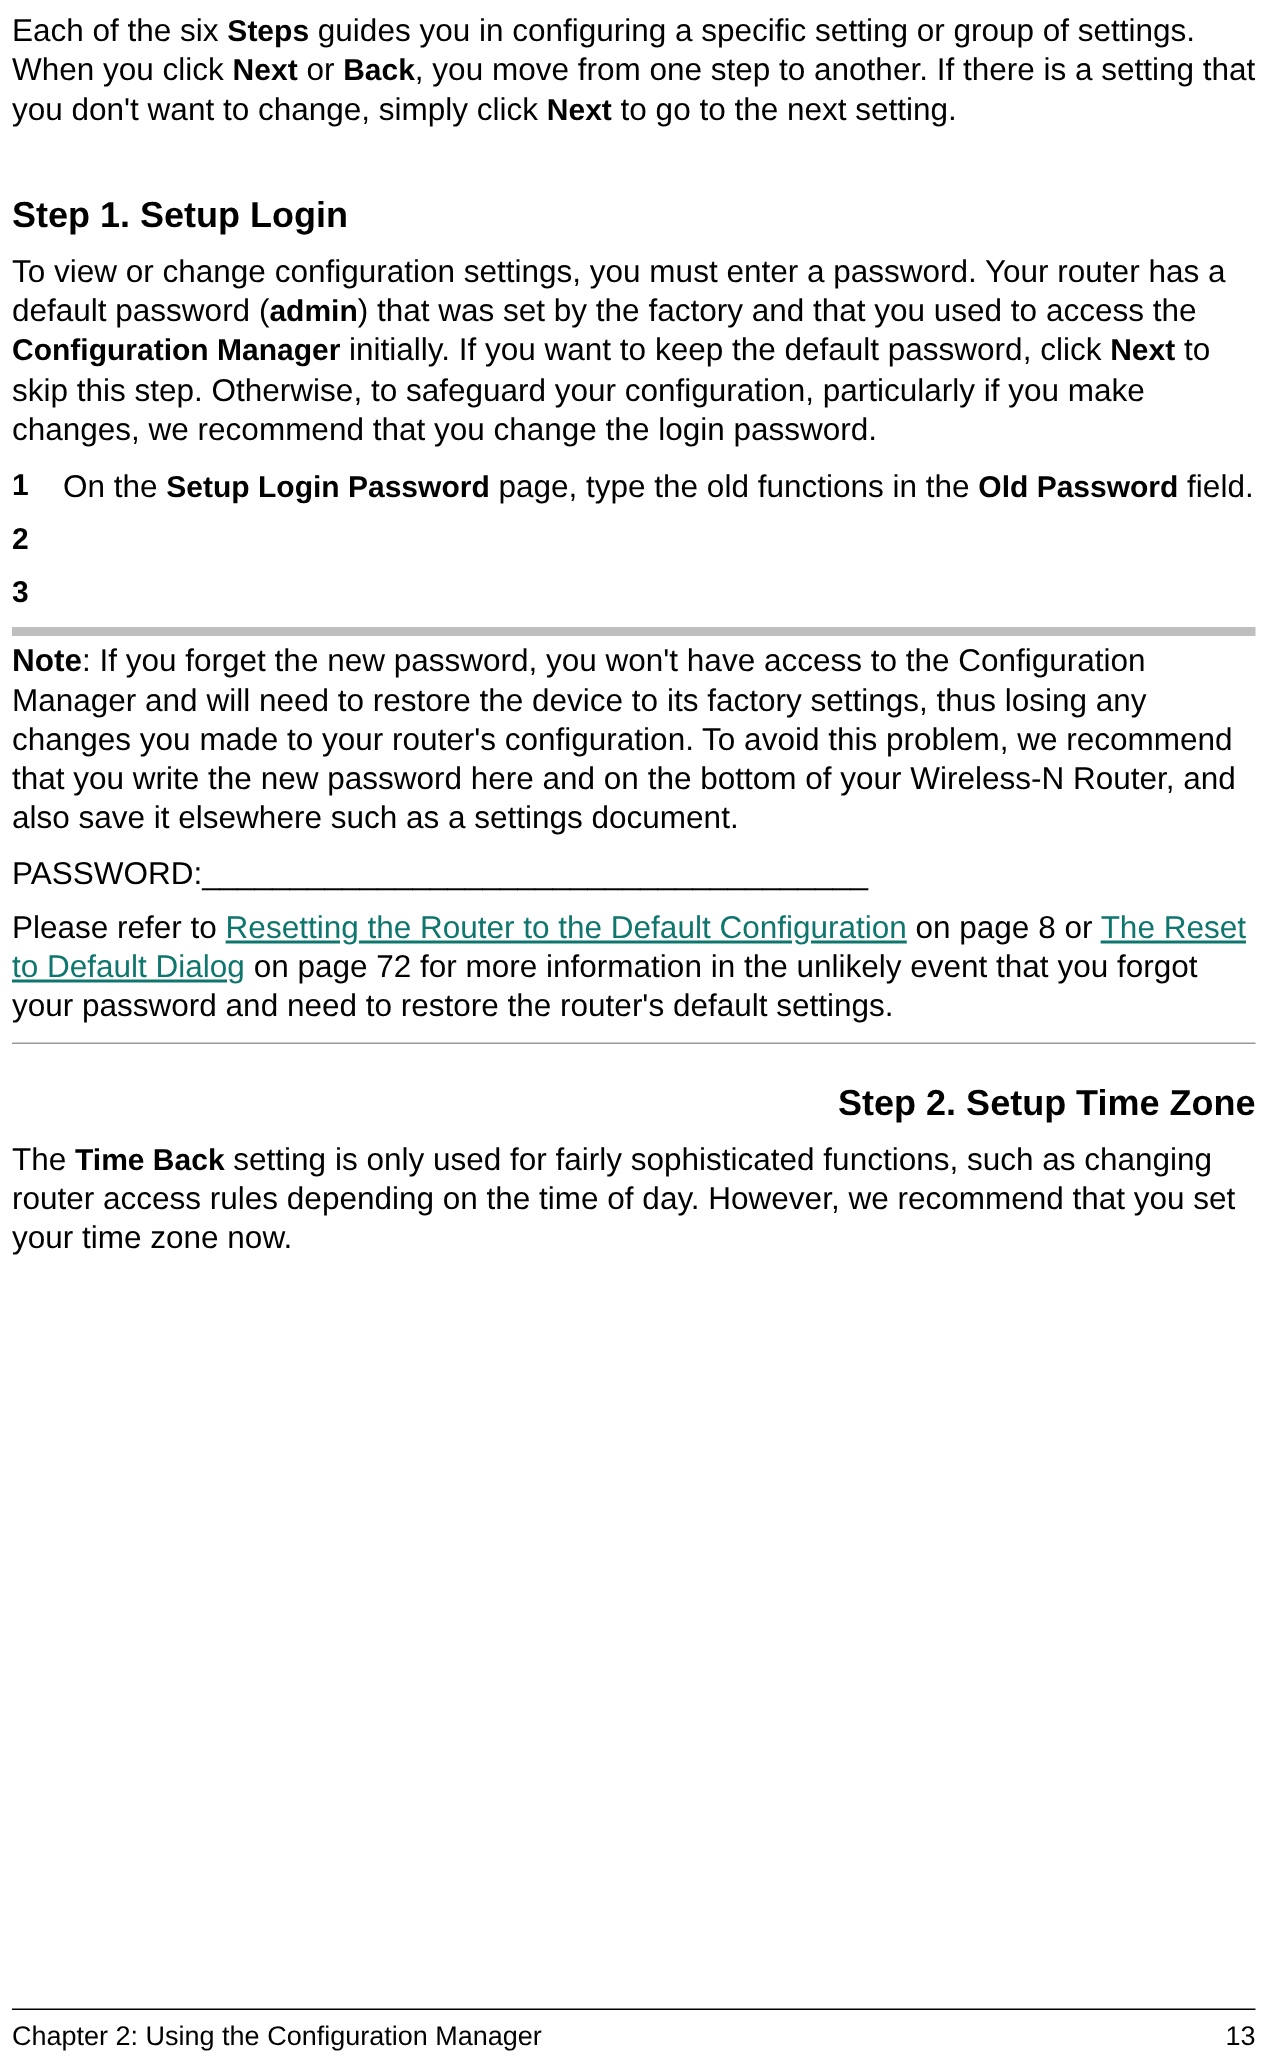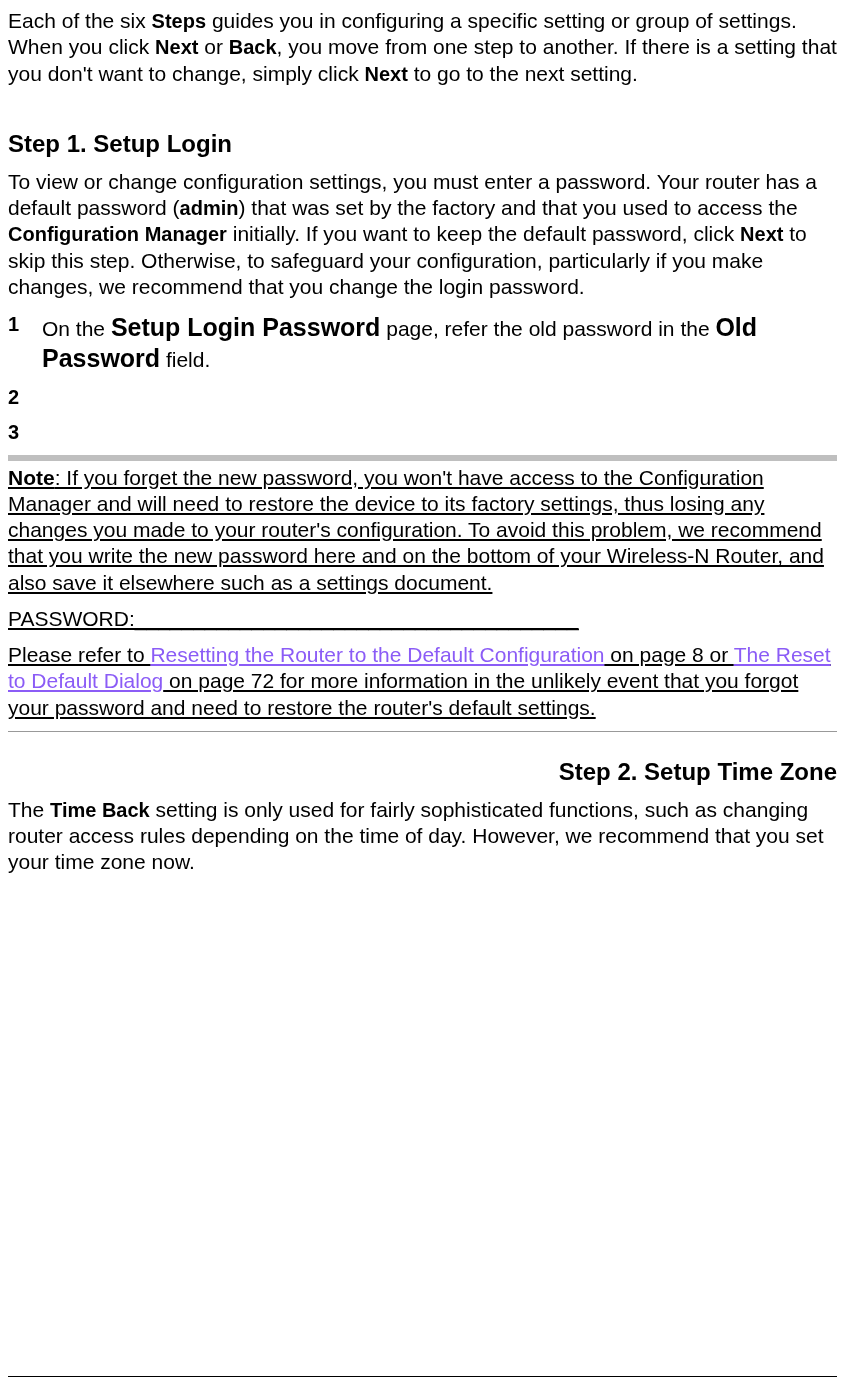--- a/index.html
+++ b/index.html
@@ -40,55 +40,54 @@
   .gray-bar {
     height: 6px;
     background: #bfbfbf;
     margin-top: 4px;
   }
   .note-block {
     border-bottom: 1px solid #999;
     padding-top: 4px;
     padding-bottom: 6px;
     margin-bottom: 18px;
-    text-decoration: underline;
   }
   a.doclink {
-    color: #8b5cf6;
+    color: #0f766e;
     text-decoration: underline;
   }
   .footer {
     position: relative;
     border-top: 1.2px solid #000;
     margin-top: 500px;
     padding-top: 6px;
     font-size: 18px;
     display: flex;
     justify-content: space-between;
   }
-  .step-li-text .bold-sans { font-size: 25px; }
+  .step-li-text .bold-sans { font-size: 20px; }
 </style>
 </head>
 <body>
 
 <p>
 <span>Each of the six </span><span class="bold-sans">Steps</span><span> guides you in configuring a specific setting or group of settings. When you click </span><span class="bold-sans">Next</span><span> or </span><span class="bold-sans">Back</span><span>, you move from one step to another. If there is a setting that you don't want to change, simply click </span><span class="bold-sans">Next</span><span> to go to the next setting.</span>
 </p>
 
 <div class="heading">Step 1. Setup Login</div>
 
 <p>
 <span>To view or change configuration settings, you must enter a password. Your router has a default password (</span><span class="bold-sans">admin</span><span>) that was set by the factory and that you used to access the </span><span class="bold-sans">Configuration Manager</span><span> initially. If you want to keep the default password, click </span><span class="bold-sans">Next</span><span> to skip this step. Otherwise, to safeguard your configuration, particularly if you make changes, we recommend that you change the login password.</span>
 </p>
 
 <ol class="steps">
   <li>
     <span class="num">1</span>
     <span class="step-li-text">
-      <span>On the </span><span class="bold-sans">Setup Login Password</span><span> page, refer the old password in the </span><span class="bold-sans">Old Password</span><span> field.</span>
+      <span>On the </span><span class="bold-sans">Setup Login Password</span><span> page, type the old functions in the </span><span class="bold-sans">Old Password</span><span> field.</span>
     </span>
   </li>
   <li>
     <span class="num">2</span>
   </li>
   <li>
     <span class="num">3</span>
   </li>
 </ol>
 

